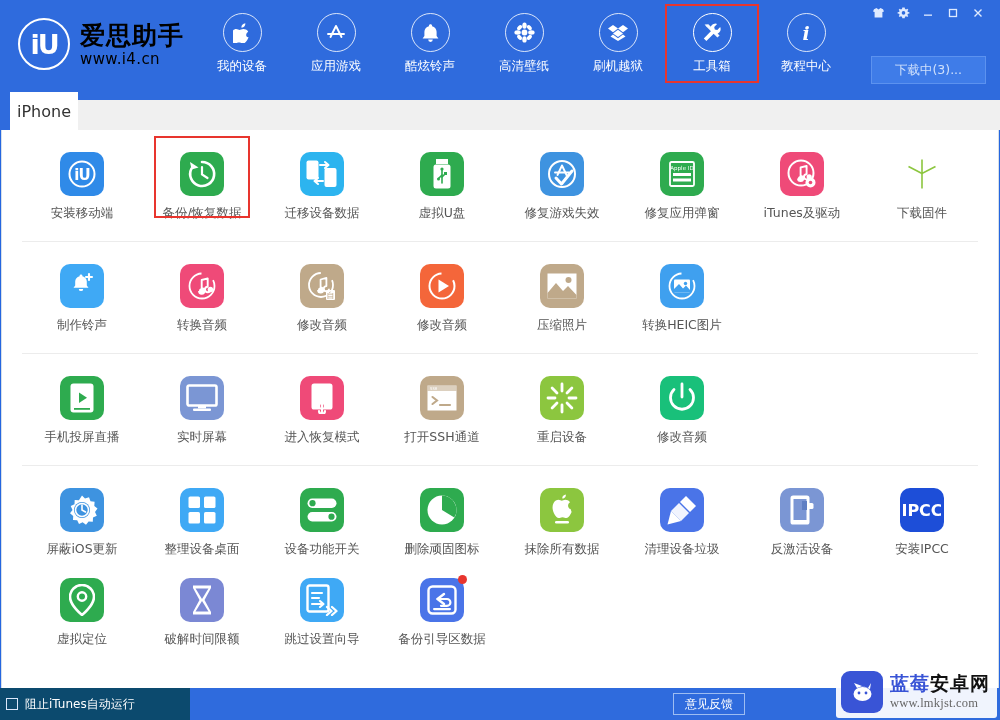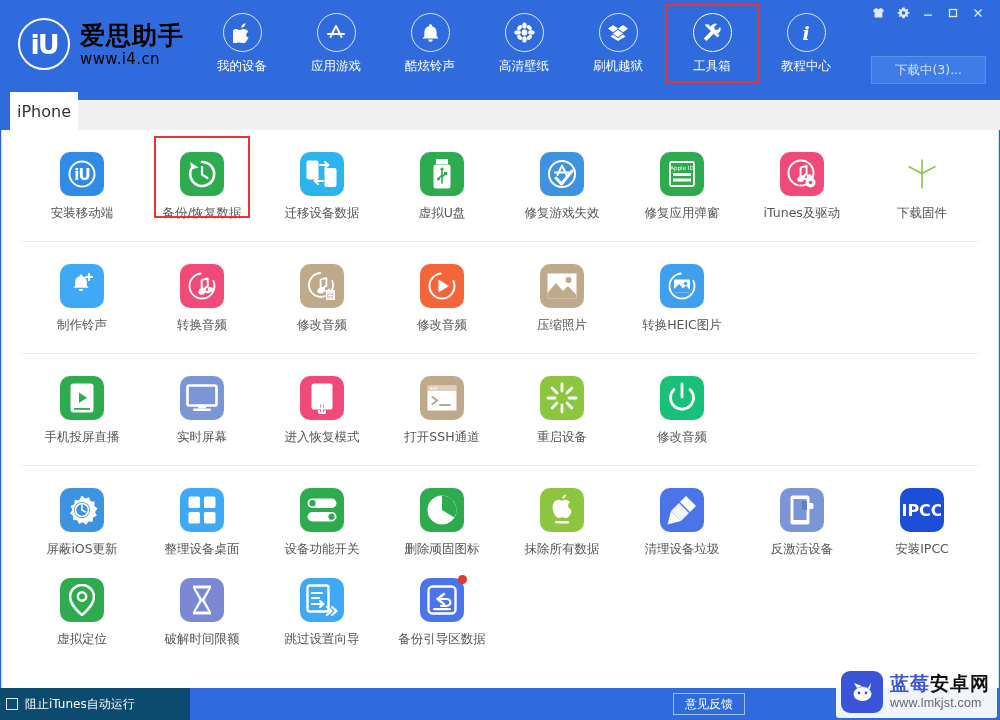--- a/index.html
+++ b/index.html
@@ -205,21 +205,21 @@
   }
   .wm-tx { line-height: 1; }
   .wm-t1 {
     font-size: 19px; font-weight: bold; letter-spacing: 1px;
     font-family: "DejaVu Sans", sans-serif;
   }
   .wm-t1 .b { color: #3954d6; }
   .wm-t1 .k { color: #111; }
   .wm-t2 {
     font-size: 12.5px; color: #666; margin-top: 4px; letter-spacing: 0.2px;
-    font-family: Liberation Sans, sans-serif;
+    font-family: Liberation Serif, serif;
   }
 </style>
 </head>
 <body>
 
 <div id="app">
 
   <div class="topbar">
 
     <div class="brand">

